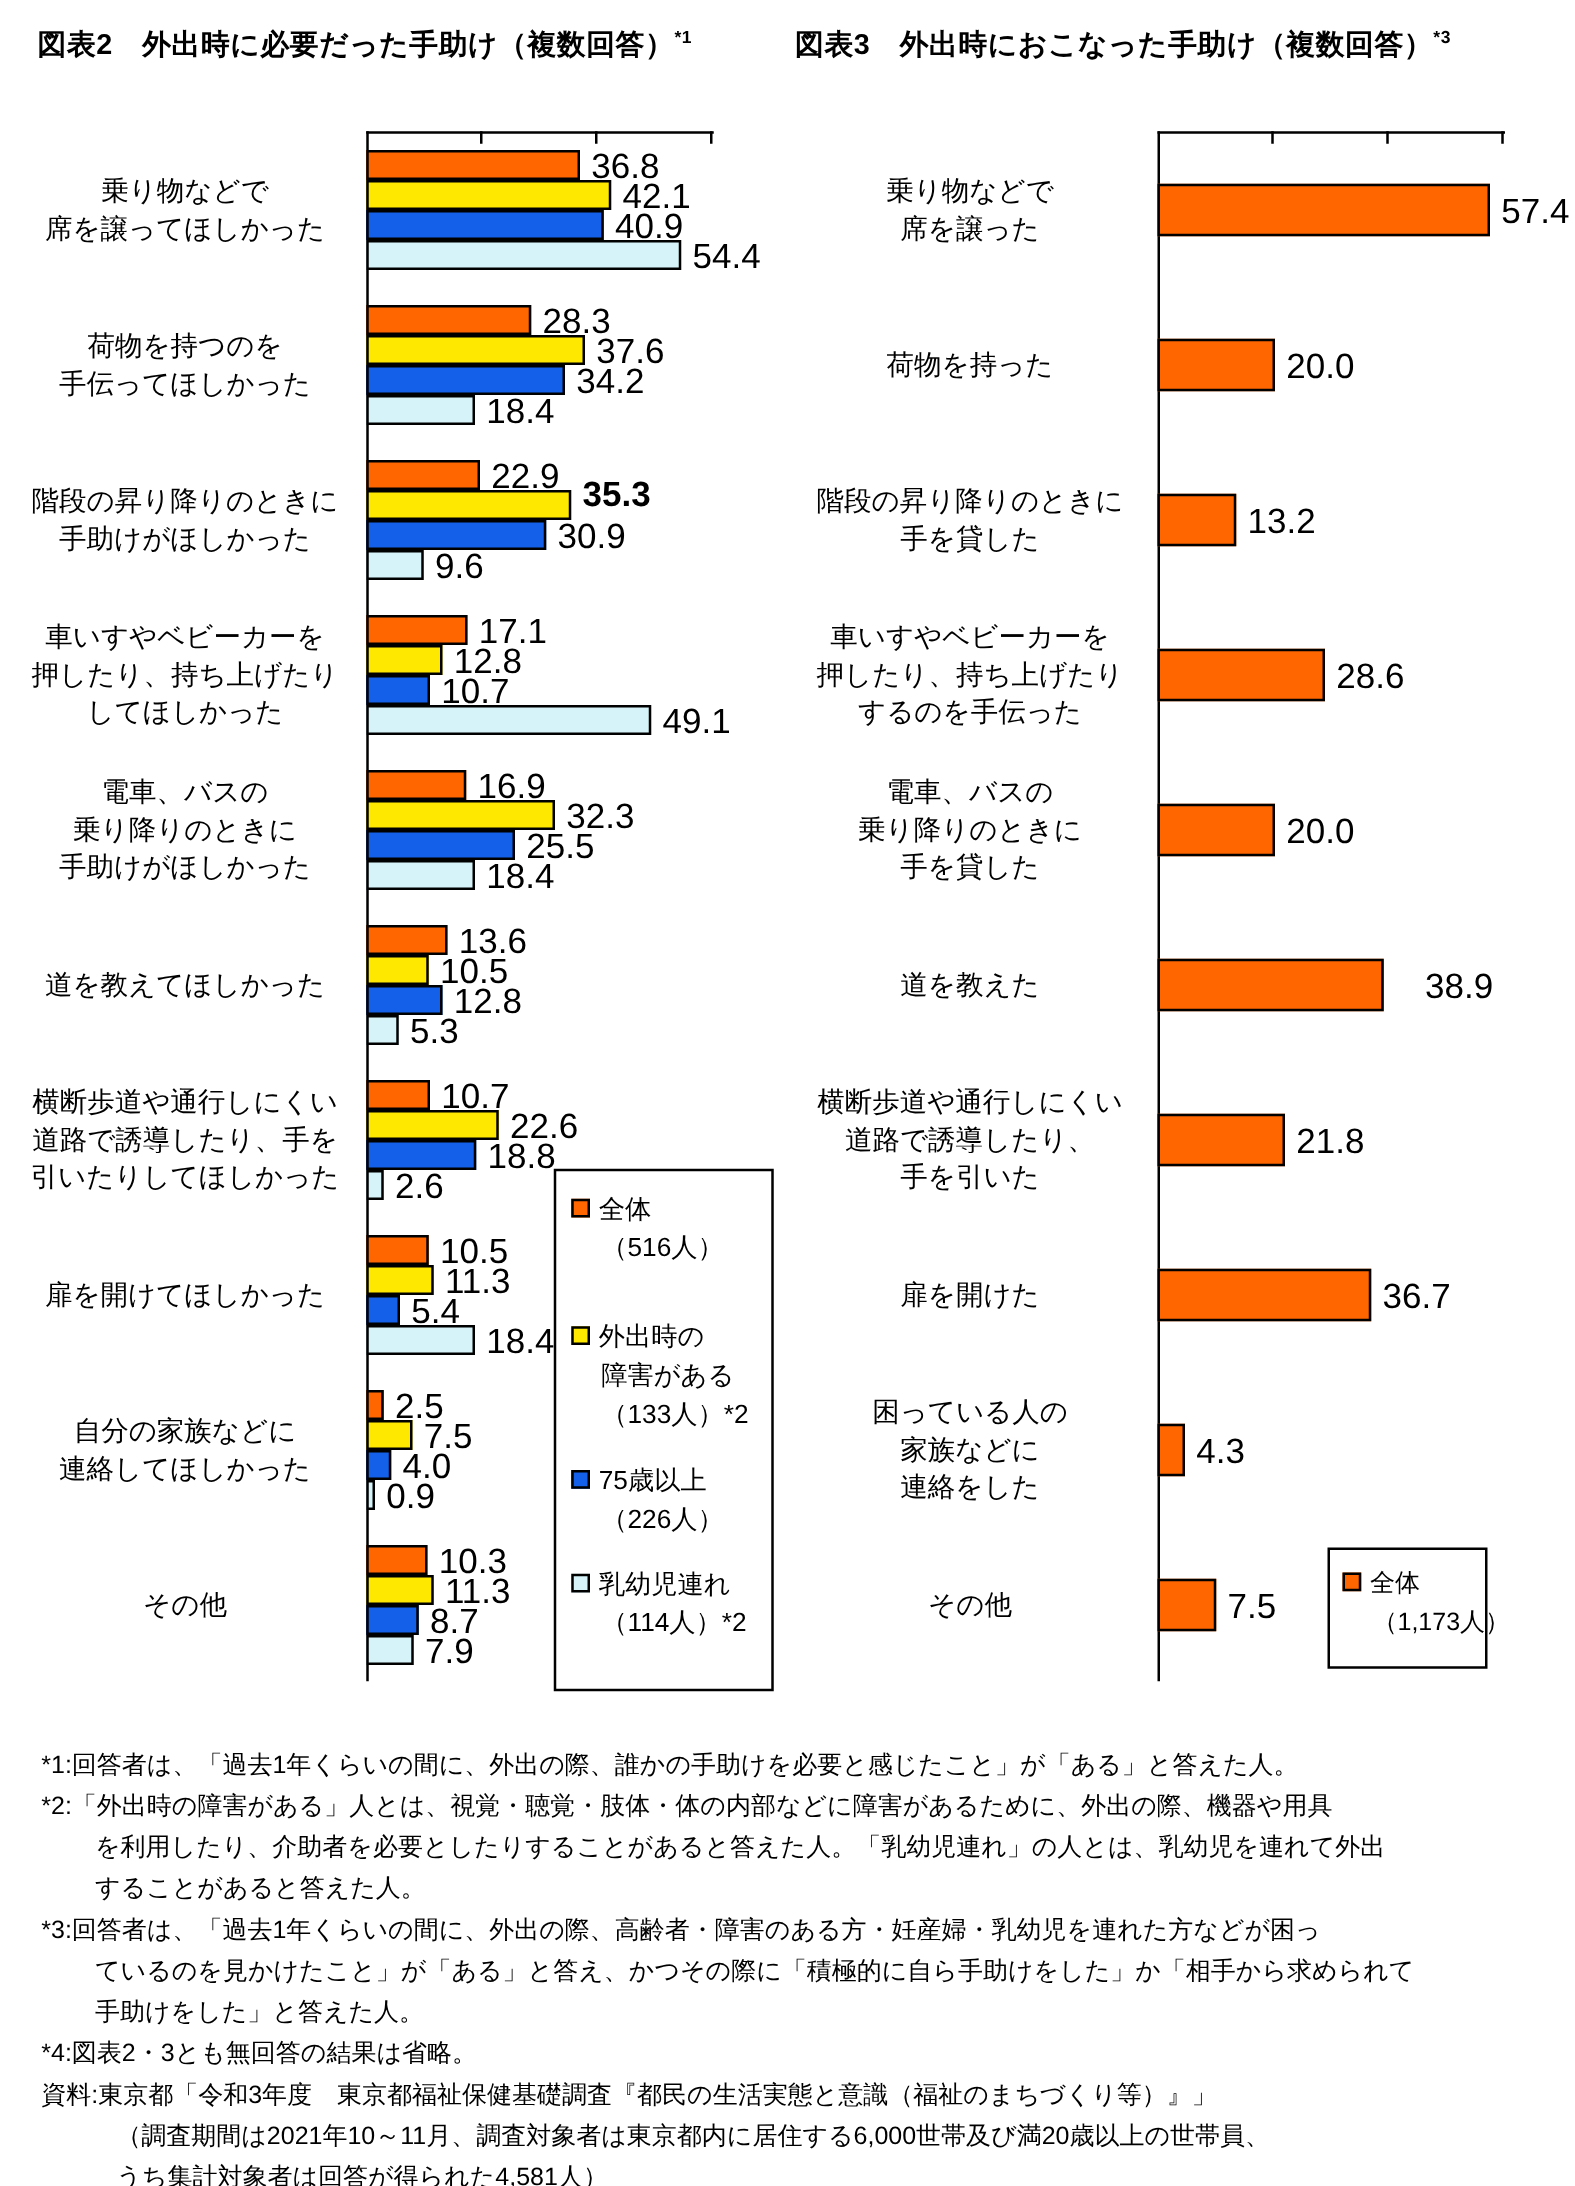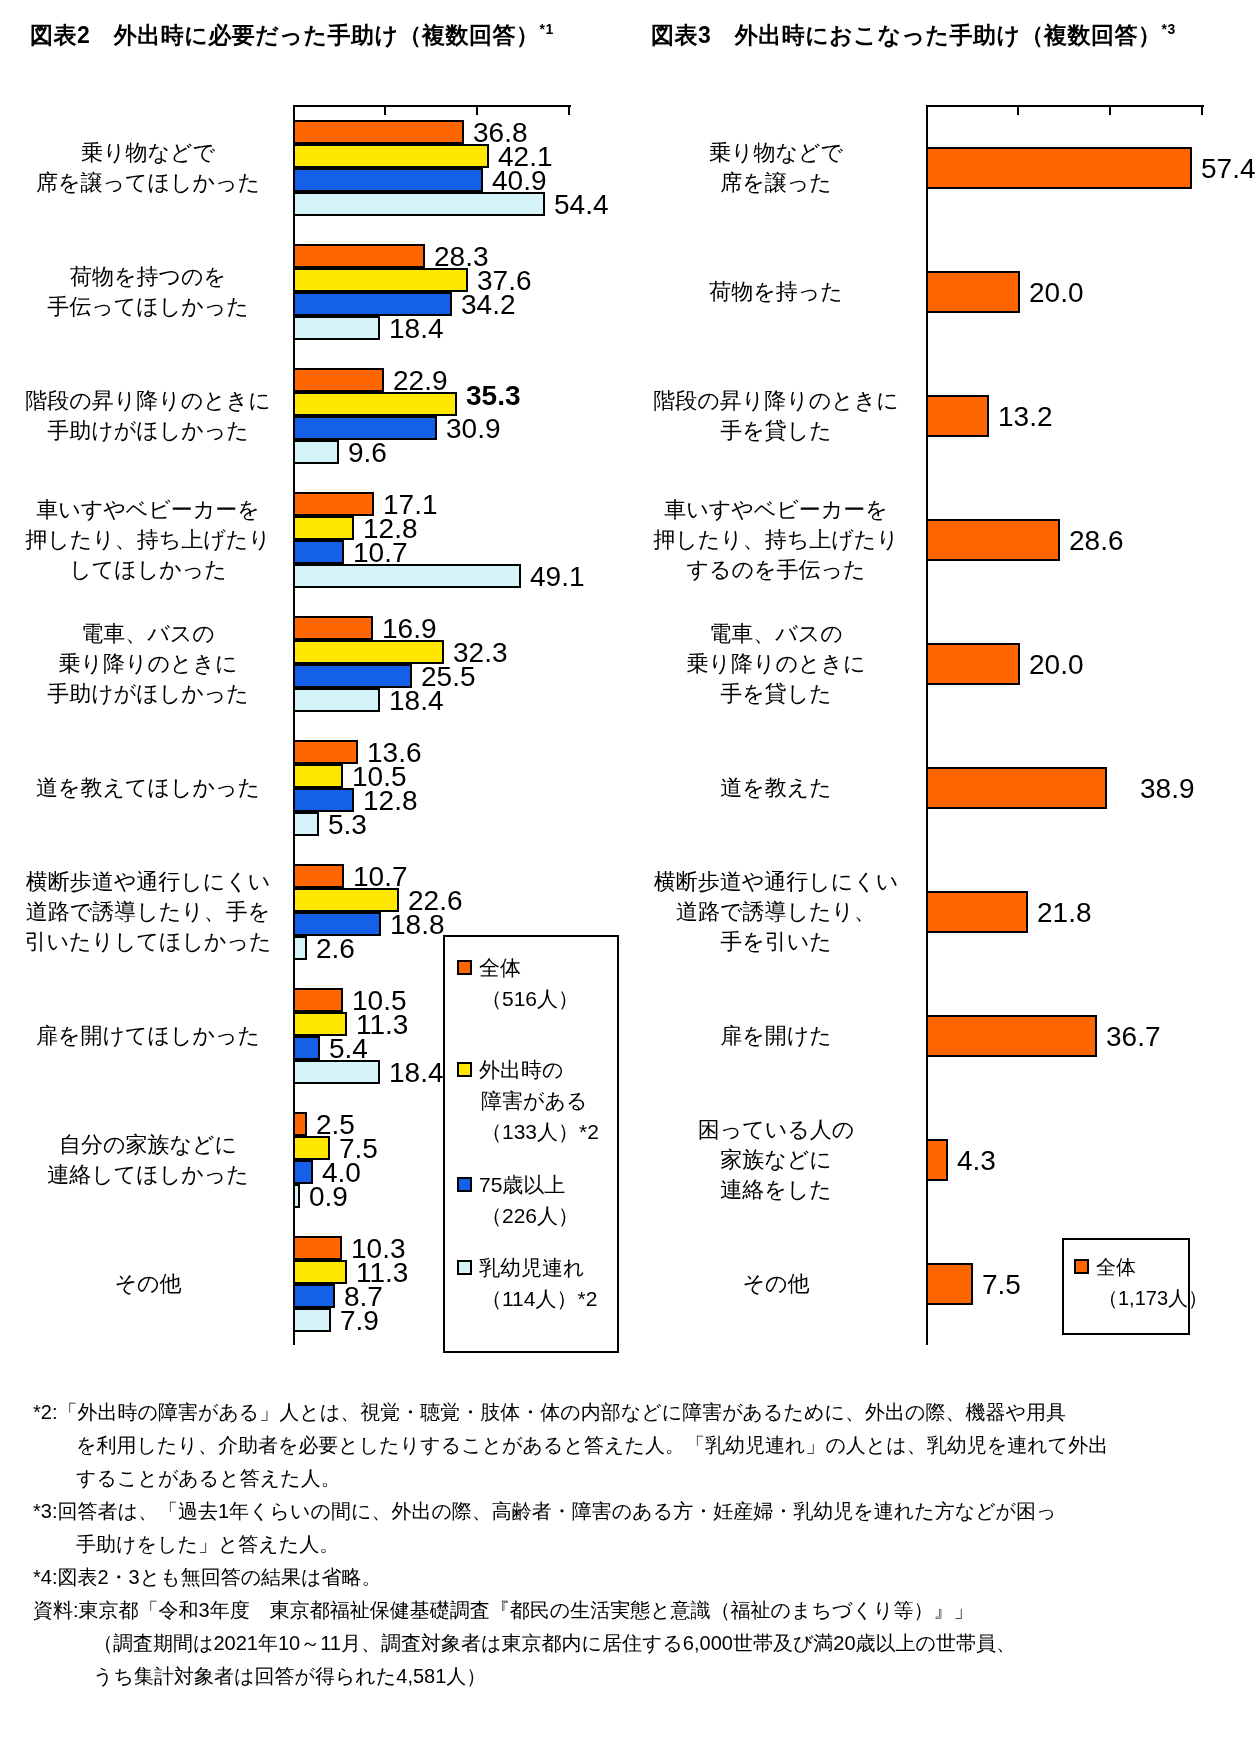--- a/index.html
+++ b/index.html
@@ -28,21 +28,21 @@
   .fn.ind0 { padding-left:13px; }
   .fn.ind1 { padding-left:56px; }
   .fn.ind2 { padding-left:73px; }
 </style>
 </head>
 <body>
 
 <div id="canvas">
   <div class="chart-title" style="left:30px; top:20px;"><span>図表2　外出時に必要だった手助け（複数回答）</span><sup>*1</sup></div>
 
-  <div class="chart-title" style="left:651px; top:20px;"><span>図表3　外出時におこなった手助け（複数回答）</span><sup>*3</sup></div>
+  <div class="chart-title" style="left:636px; top:20px;"><span>図表3　外出時におこなった手助け（複数回答）</span><sup>*3</sup></div>
 
   <div id="chart-0">
       <div class="axis" style="left: 293px; top: 105px; width: 278px; height: 2px;"></div>
       <div class="tick-label" style="left: 293px; top: 56px;"></div>
       <div class="tick-label" style="left: 385px; top: 56px;"></div>
       <div class="tickmark" style="left: 384px; top: 105px;"></div>
       <div class="tick-label" style="left: 477px; top: 56px;"></div>
       <div class="tickmark" style="left: 476px; top: 105px;"></div>
       <div class="tick-label" style="left: 569px; top: 56px;"></div>
       <div class="tickmark" style="left: 568px; top: 105px;"></div>
@@ -257,23 +257,25 @@
       <div class="bar" style="left: 926px; top: 1263px; width: 47px; height: 42px; background: rgb(255, 102, 0);"></div>
       <div class="val" style="left: 982px; top: 1273px;">7.5</div>
       <div class="legend-box" style="left: 1062px; top: 1238px; width: 128px; height: 97px;"></div>
       <div class="legend-item small" style="left: 1074px; top: 1252px;">
         <div><span class="swatch" style="background: rgb(255, 102, 0);"></span><span>全体</span></div>
         <div class="legend-cont">（1,173人）</div>
       </div>
     </div>
 
   <div class="footnotes" id="footnotes">
+      <div class="fn ind0">*1:回答者は、「過去1年くらいの間に、外出の際、誰かの手助けを必要と感じたこと」が「ある」と答えた人。</div>
       <div class="fn ind0">*2:「外出時の障害がある」人とは、視覚・聴覚・肢体・体の内部などに障害があるために、外出の際、機器や用具</div>
       <div class="fn ind1">を利用したり、介助者を必要としたりすることがあると答えた人。「乳幼児連れ」の人とは、乳幼児を連れて外出</div>
       <div class="fn ind1">することがあると答えた人。</div>
       <div class="fn ind0">*3:回答者は、「過去1年くらいの間に、外出の際、高齢者・障害のある方・妊産婦・乳幼児を連れた方などが困っ</div>
+      <div class="fn ind1">ているのを見かけたこと」が「ある」と答え、かつその際に「積極的に自ら手助けをした」か「相手から求められて</div>
       <div class="fn ind1">手助けをした」と答えた人。</div>
       <div class="fn ind0">*4:図表2・3とも無回答の結果は省略。</div>
       <div class="fn ind0">資料:東京都「令和3年度　東京都福祉保健基礎調査『都民の生活実態と意識（福祉のまちづくり等）』」</div>
       <div class="fn ind2">（調査期間は2021年10～11月、調査対象者は東京都内に居住する6,000世帯及び満20歳以上の世帯員、</div>
       <div class="fn ind2">うち集計対象者は回答が得られた4,581人）</div>
     </div>
 </div>
 
 </body></html>

